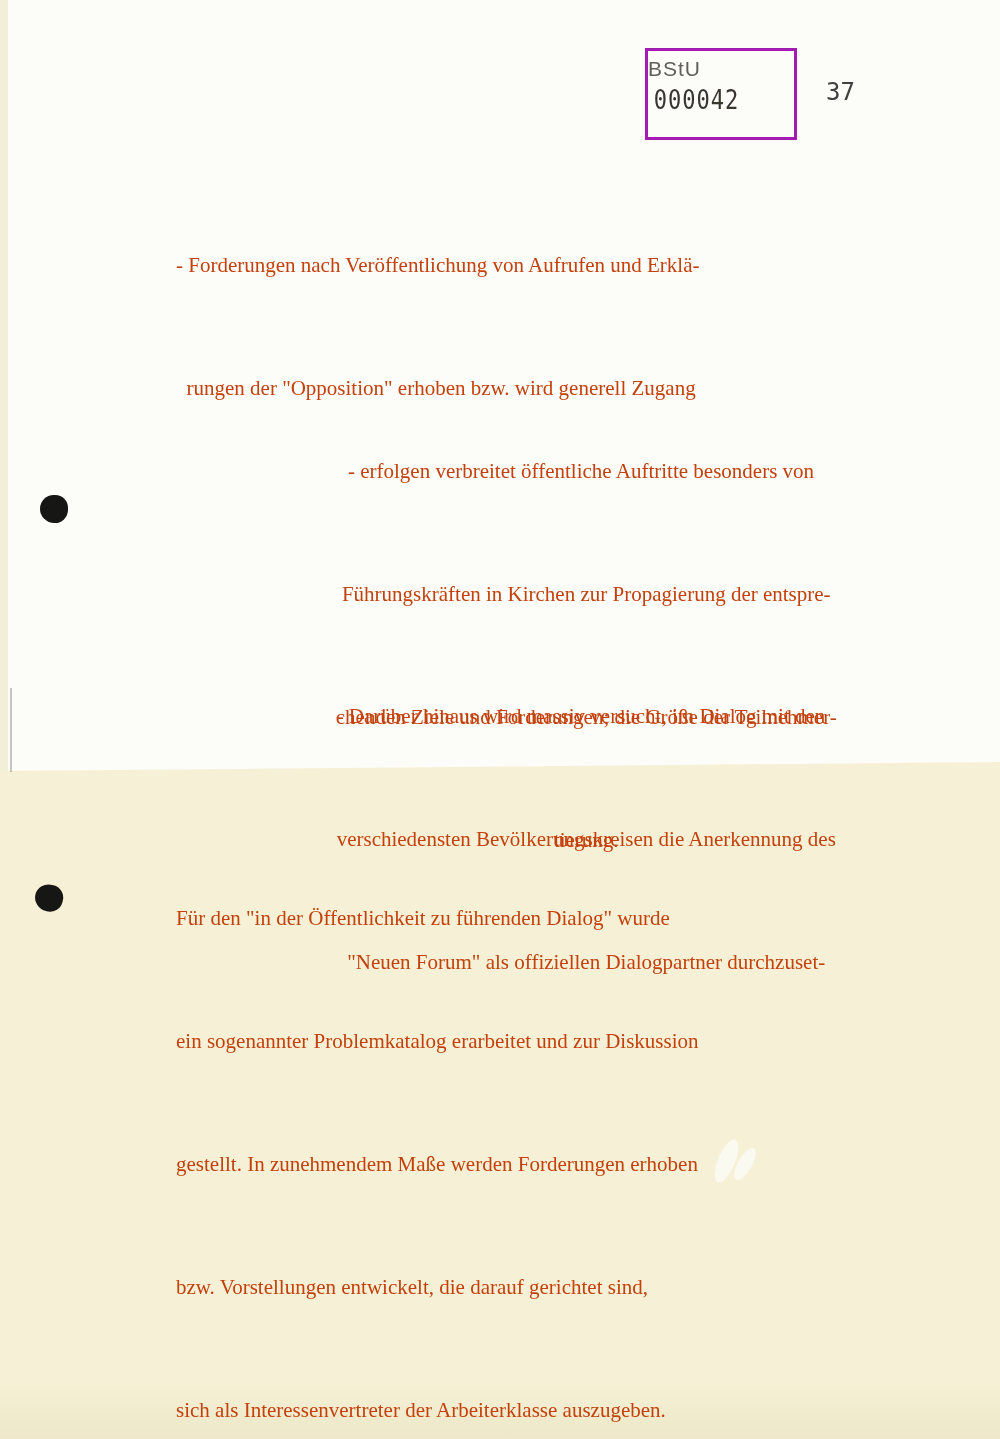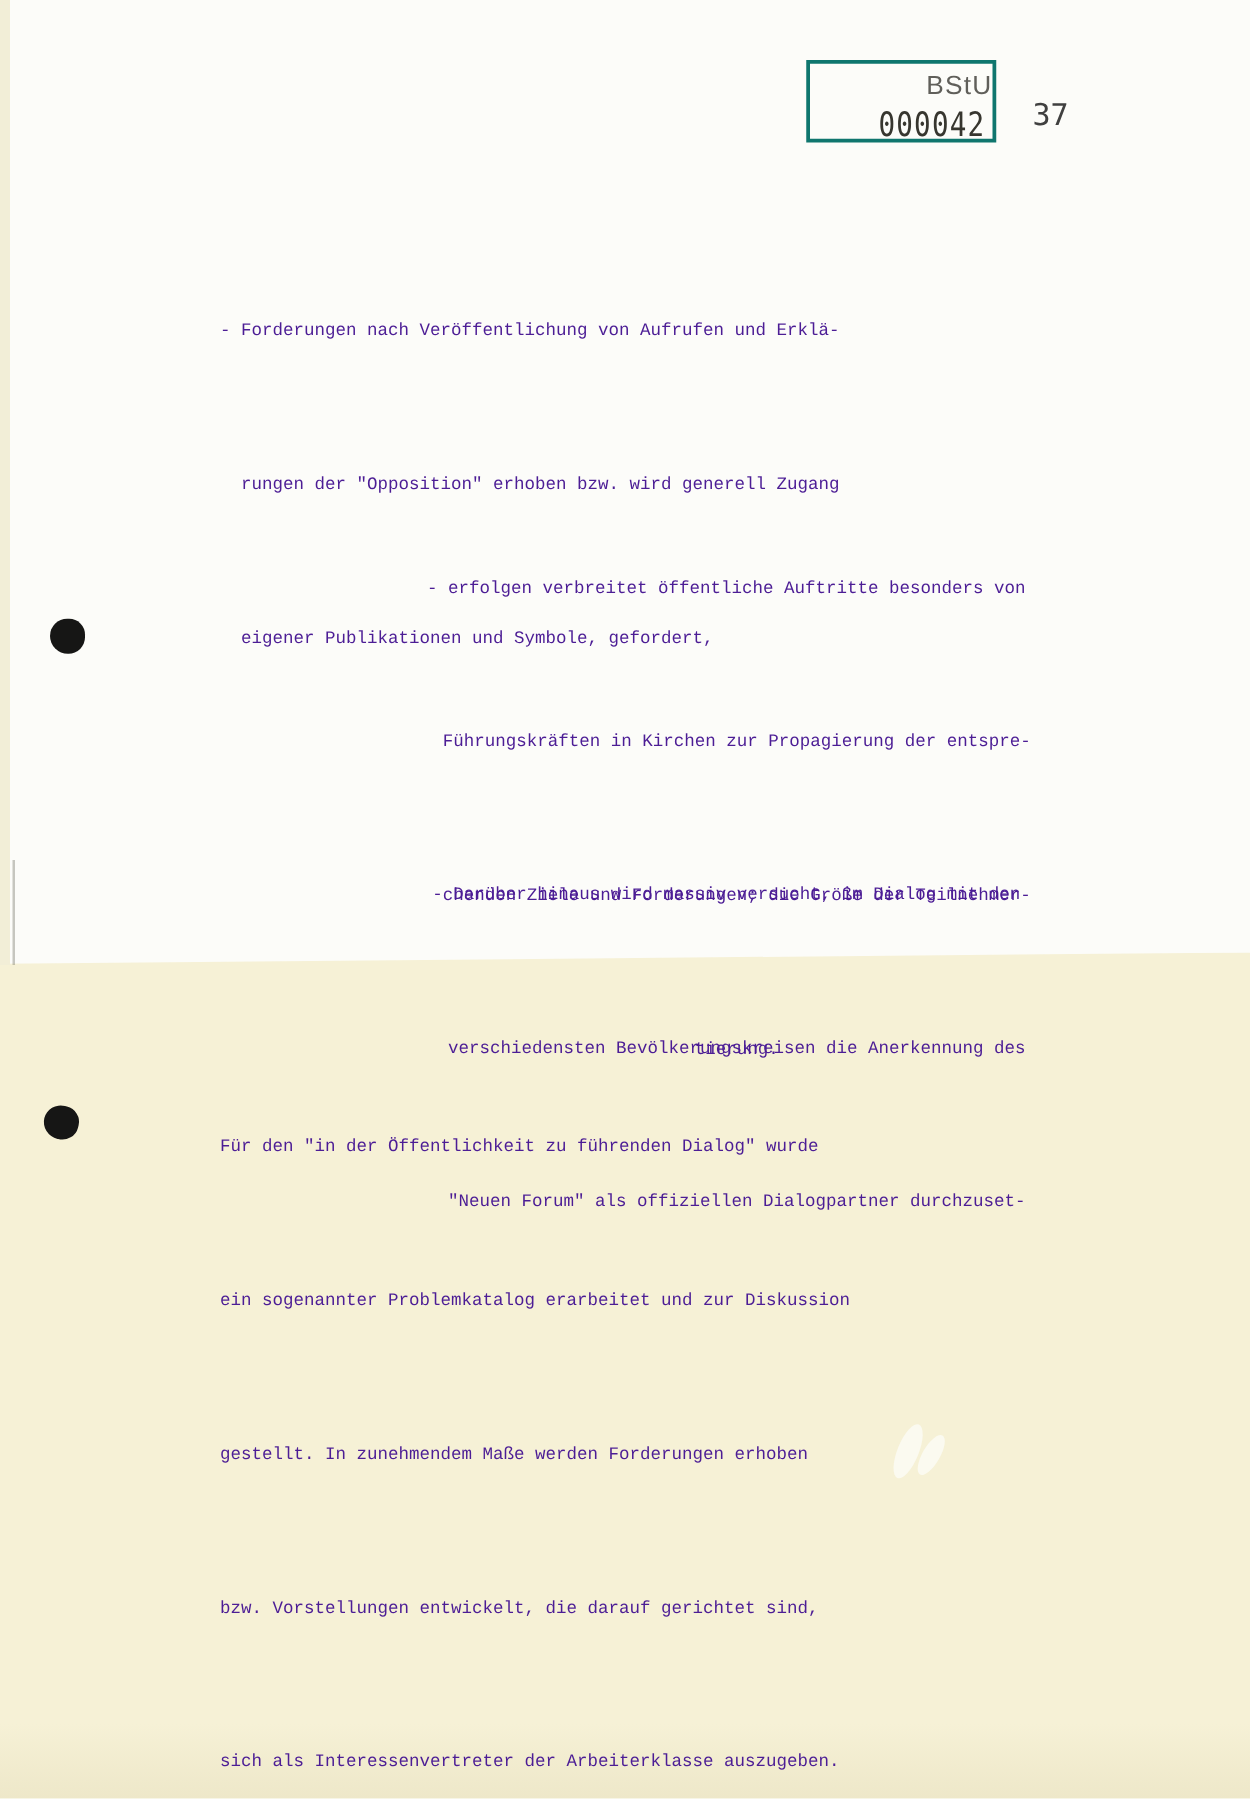--- a/index.html
+++ b/index.html
@@ -21,40 +21,40 @@
   }
   
   .left-strip{position:absolute;left:0;top:0;width:8px;height:772px;background:#f2eed7;}
   .edge-line{position:absolute;left:10px;top:688px;width:2px;height:84px;background:rgba(110,110,98,.38);}
   
   .punch{position:absolute;width:28px;height:28px;background:#161615;border-radius:52% 48% 50% 54%;}
   .punch1{left:40px;top:495px;}
   .punch2{left:35px;top:884px;transform:rotate(14deg) scale(1,.96);}
   
   .stamp{
-    position:absolute;left:645px;top:48px;width:152px;height:66px;
-    border:3px solid #0f766e;box-sizing:border-box;text-align:right;
+    position:absolute;left:645px;top:48px;width:152px;height:92px;
+    border:3px solid #a21caf;box-sizing:border-box;text-align:left;
   }
   .stamp-title{
     margin-top:6px;font-family:"Liberation Sans",sans-serif;font-size:21px;
     letter-spacing:1px;color:#45443f;font-weight:bold;opacity:.85;font-weight:normal;
   }
   .stamp-number{
     margin-top:3px;font-family:"DejaVu Sans Mono",monospace;font-size:24px;
     letter-spacing:1px;color:#37362f;transform:scale(.92,1.12);transform-origin:center top;
   }
   .pageno{
     position:absolute;left:826px;top:78px;font-size:24px;color:#404040;
     font-family:"DejaVu Sans Mono",monospace;
   }
   
   .para{
     position:absolute;left:176px;width:810px;
-    font-family:Liberation Mono, monospace;
-    font-size:14px;line-height:41px;color:#4c1d95;
+    font-family:Liberation Serif, serif;
+    font-size:21px;line-height:41px;color:#c2410c;
     white-space:pre;letter-spacing:0;
   }
   .p1{top:163px;} .p2{top:369px;text-align:center;} .p3{top:614px;text-align:center;} .p4{top:816px;}
   
   .whiteout{position:absolute;left:712px;top:1136px;width:52px;height:54px;}
   .whiteout .s1{position:absolute;left:6px;top:2px;width:17px;height:46px;background:#fbfaf0;border-radius:50%;transform:rotate(22deg);}
   .whiteout .s2{position:absolute;left:26px;top:10px;width:14px;height:36px;background:#fbfaf0;border-radius:50%;transform:rotate(30deg);}
 </style>
 </head>
 <body>
@@ -67,21 +67,20 @@
 
   <div class="stamp">
     <div class="stamp-title">BStU</div>
     <div class="stamp-number">000042</div>
   </div>
   <div class="pageno">37</div>
 
   <div class="para p1">
     <div>- Forderungen nach Veröffentlichung von Aufrufen und Erklä-</div>
     <div>  rungen der "Opposition" erhoben bzw. wird generell Zugang</div>
-    <div>  eigener Publikationen und Symbole, gefordert,</div>
   </div>
 
   <div class="para p2">
     <div>- erfolgen verbreitet öffentliche Auftritte besonders von</div>
     <div>  Führungskräften in Kirchen zur Propagierung der entspre-</div>
     <div>  chenden Ziele und Forderungen; die Größe der Teilnehmer-</div>
     <div>  tierung.</div>
   </div>
 
   <div class="para p3">

